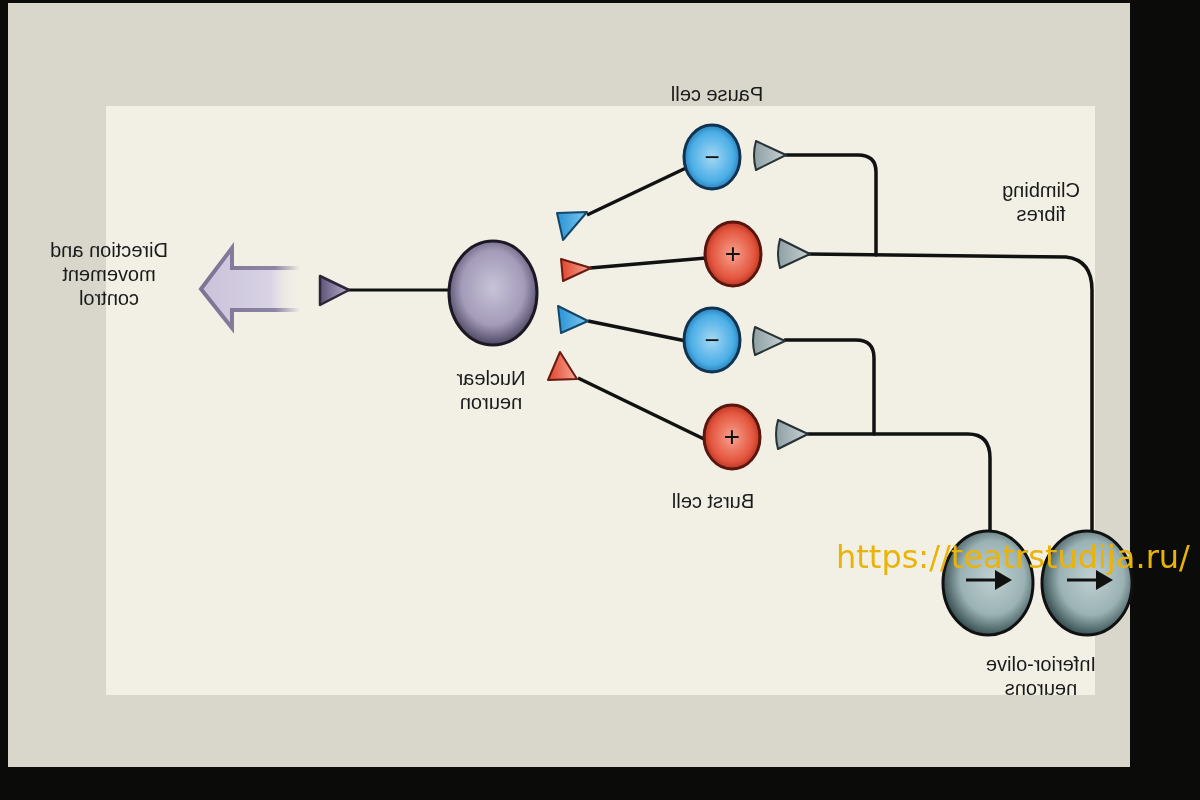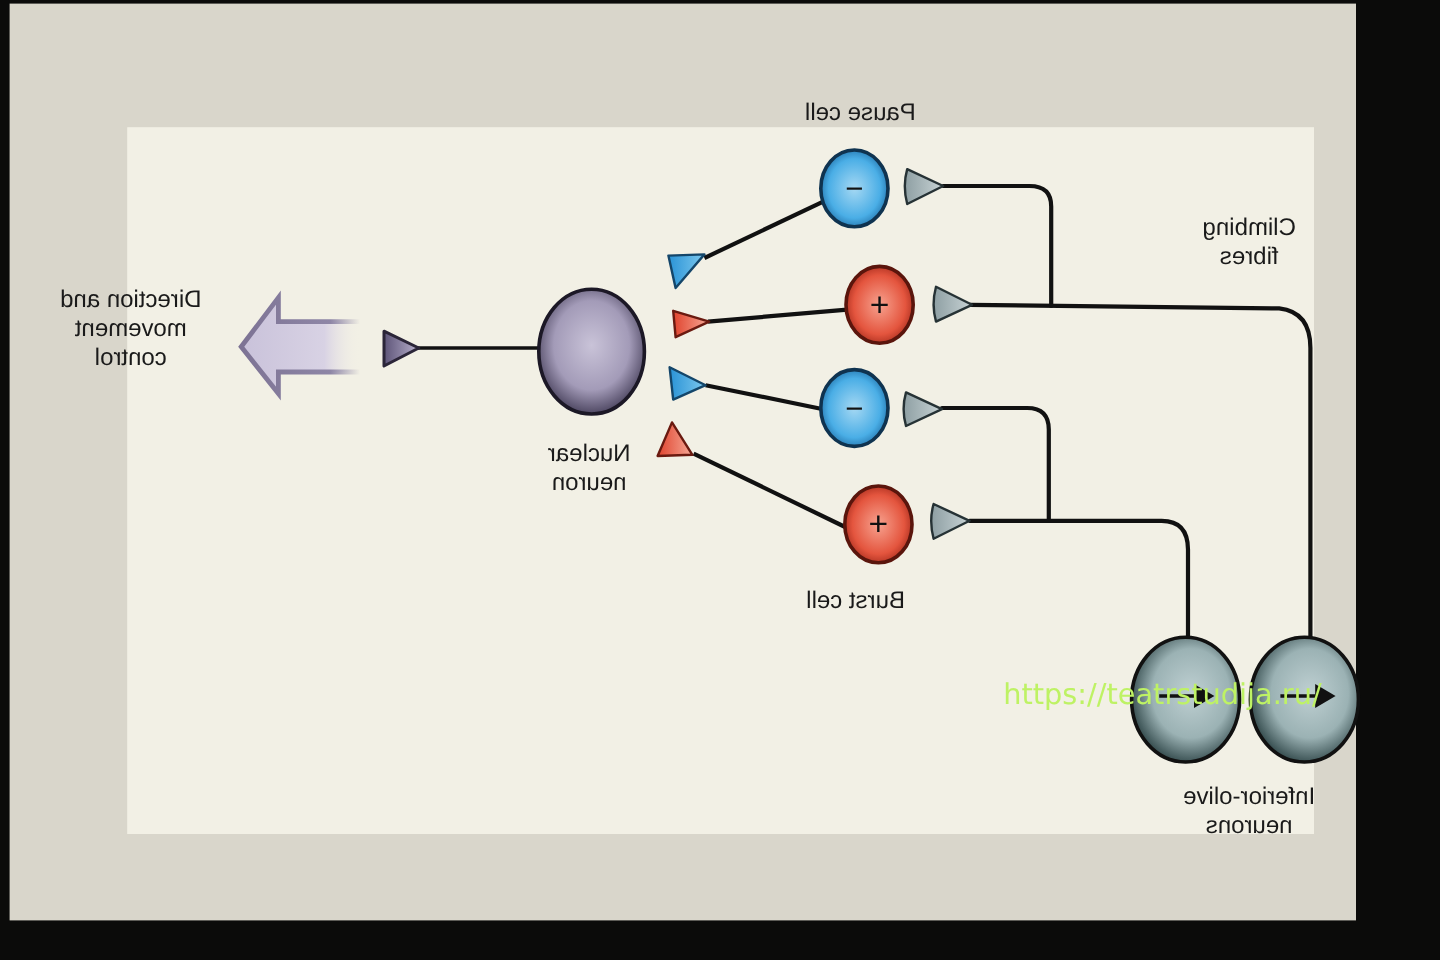--- a/index.html
+++ b/index.html
@@ -1,21 +1,21 @@
 <!DOCTYPE html>
 <html><head>
 <meta charset="utf-8">
 <style>
   html,body{margin:0;padding:0;}
   body{width:1200px;height:800px;background:#0b0b0a;position:relative;overflow:hidden;font-family:"Liberation Sans",sans-serif;}
   #frame{position:absolute;left:8px;top:3px;width:1122px;height:764px;background:#d9d6cb;}
   #panel{position:absolute;left:106px;top:106px;width:989px;height:589px;background:#f2f0e5;}
   #diagram{position:absolute;left:0;top:0;width:1200px;height:800px;}
   .lbl{position:absolute;color:#1a1a1a;font-size:20px;line-height:24px;text-align:center;transform:scaleX(-1);white-space:pre;}
-  #watermark{position:absolute;left:836px;top:562px;color:#bef264;font-family:"DejaVu Sans",sans-serif;font-size:24px;line-height:34px;white-space:nowrap;}
+  #watermark{position:absolute;left:836px;top:540px;color:#eab308;font-family:"DejaVu Sans",sans-serif;font-size:32px;line-height:34px;white-space:nowrap;}
 </style>
 </head>
 <body>
 
 <div id="frame"></div>
 <div id="panel"></div>
 
 <svg id="diagram" viewBox="0 0 1200 800" xmlns="http://www.w3.org/2000/svg">
   <defs>
     <radialGradient id="gNuc" cx="50%" cy="45%" r="55%">

